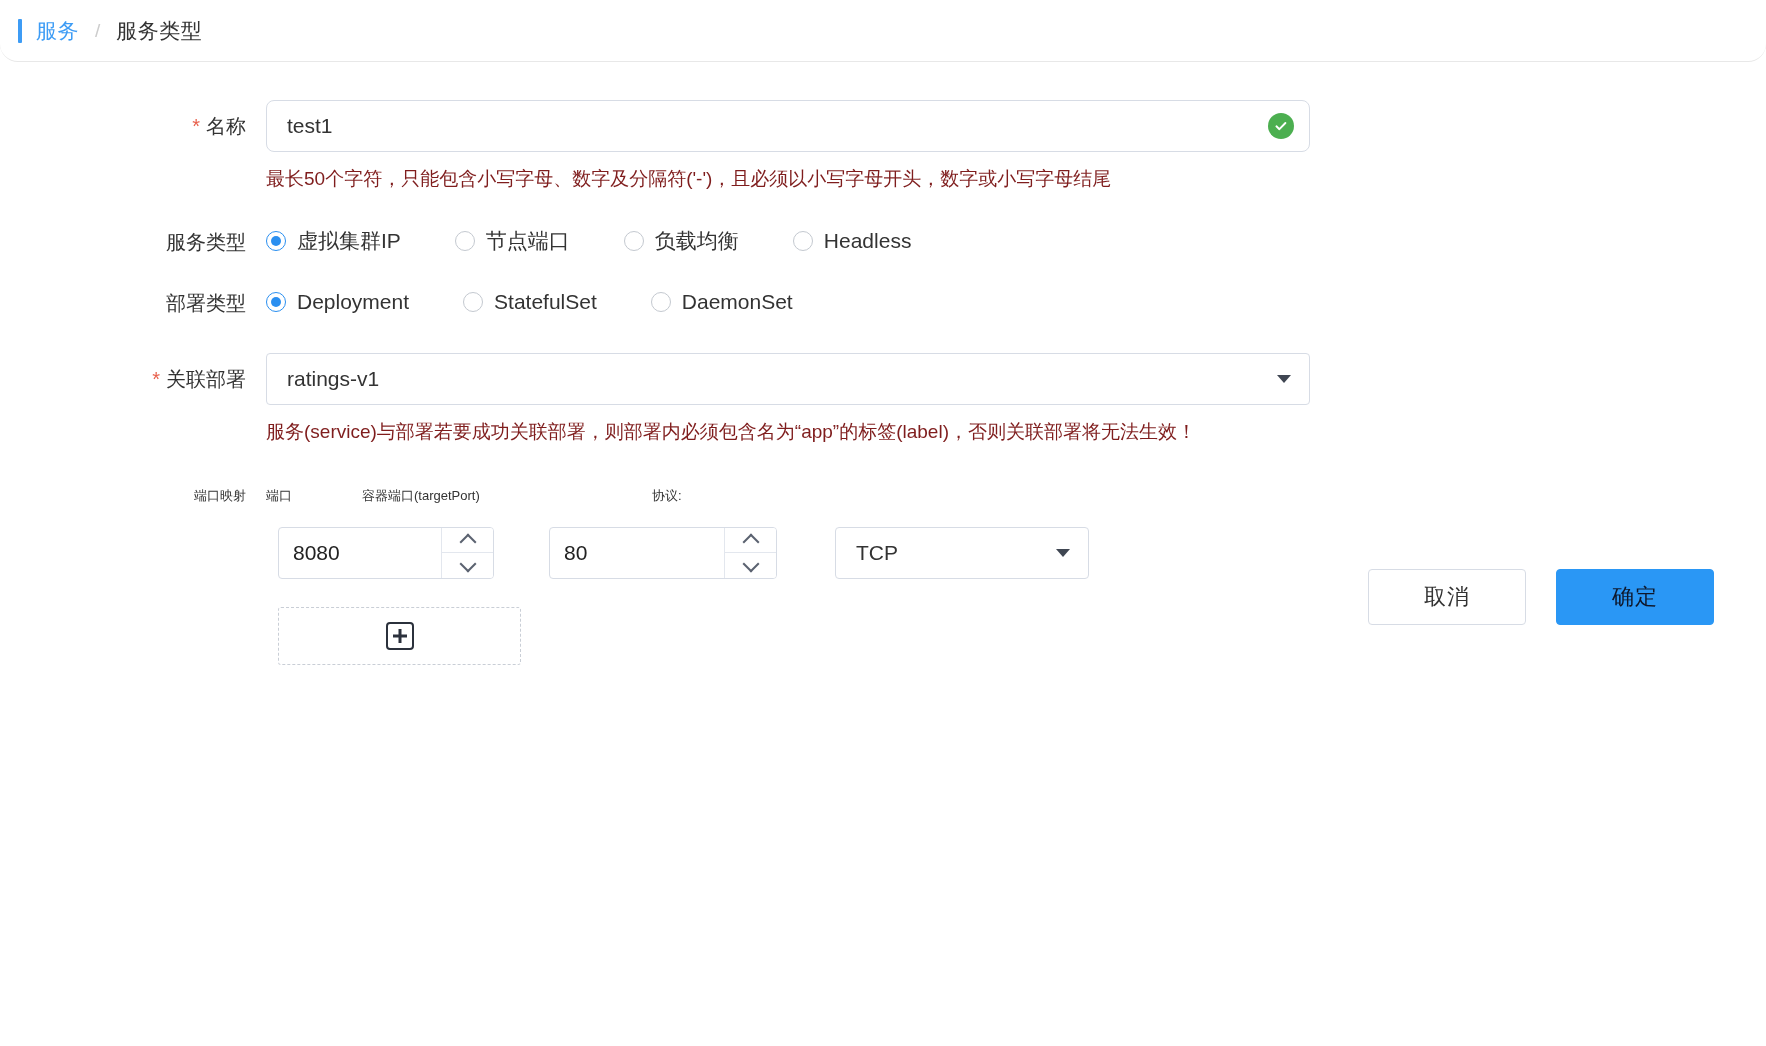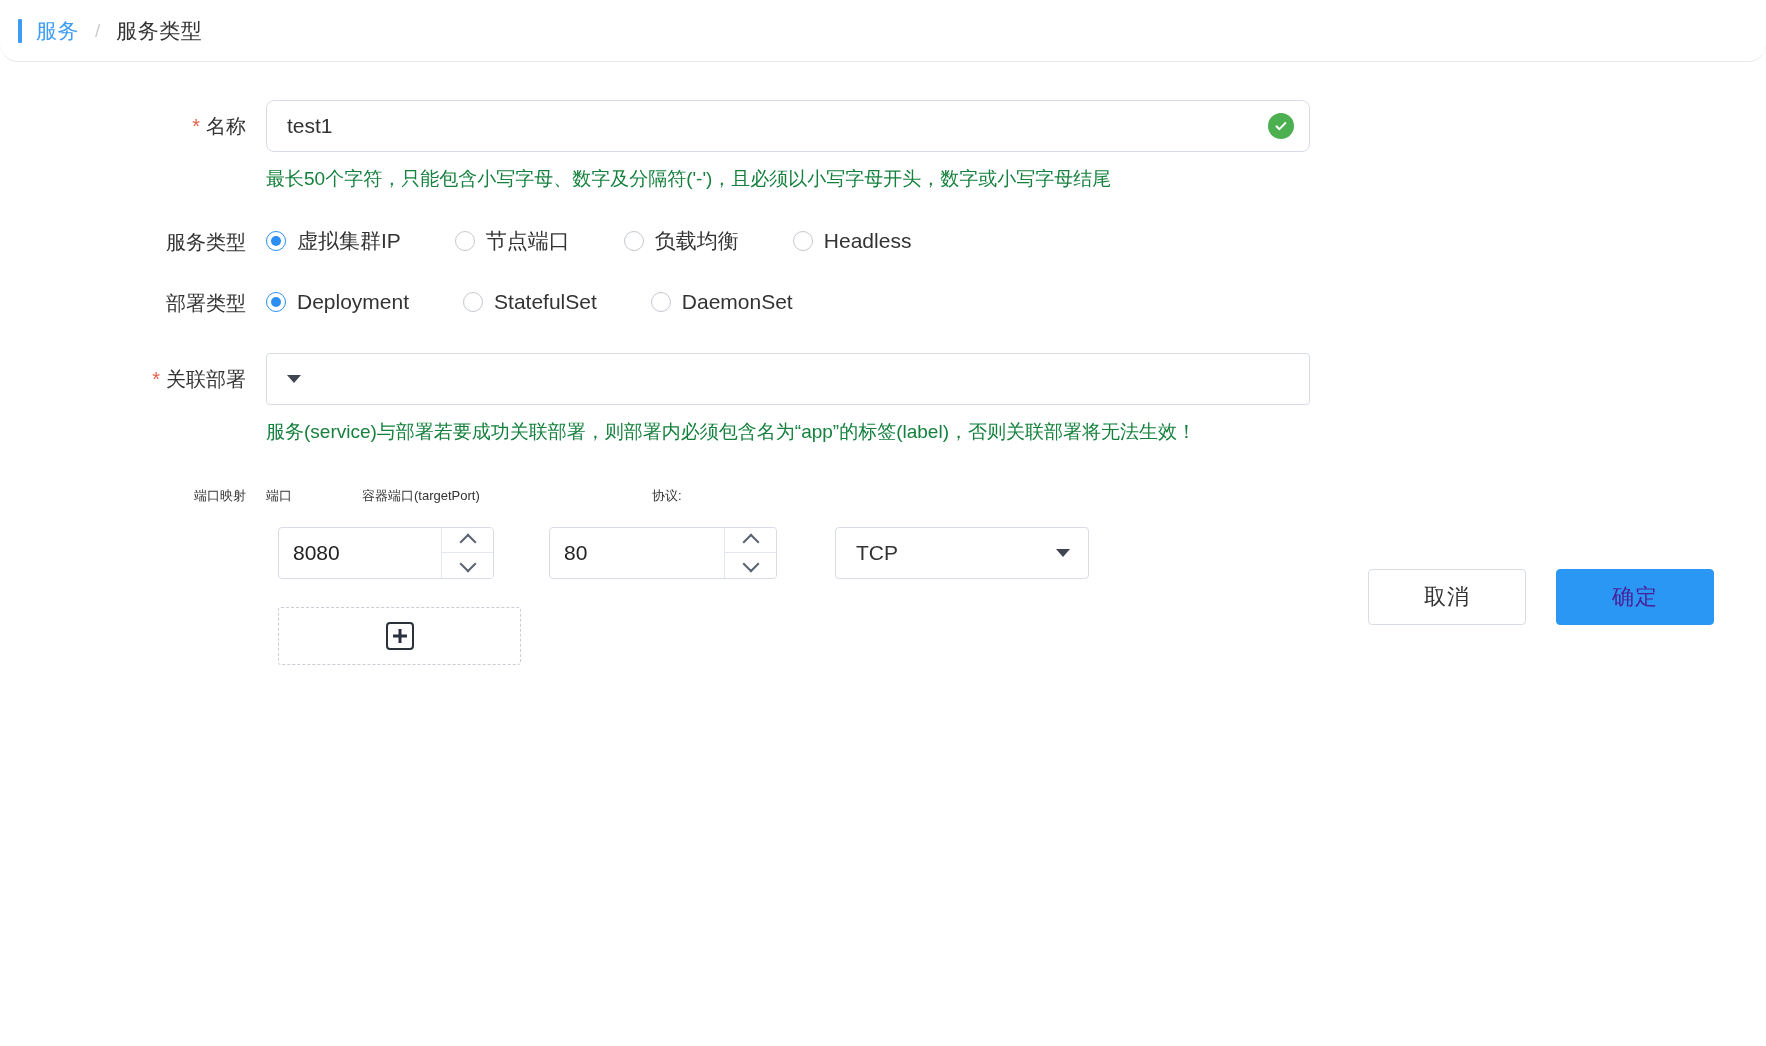--- a/index.html
+++ b/index.html
@@ -100,21 +100,21 @@
     align-items: center;
     justify-content: center;
   }
   .ok-badge svg { display: block; }
 
   .help-text {
     margin-left: 266px;
     width: 1050px;
     font-size: 19px;
     line-height: 1.55;
-    color: #15803d;
+    color: #7f1d1d;
     padding-top: 12px;
     padding-left: 0;
   }
 
   
   .row-radio { margin-top: 34px; align-items: center; }
   .label-radio { padding-top: 2px; }
   .radio-group { display: flex; align-items: center; }
   .radio-item {
     display: flex;
@@ -311,21 +311,21 @@
   }
   .btn-cancel {
     background: #fff;
     border: 1px solid #d7dce5;
     color: #333;
     margin-right: 30px;
   }
   .btn-ok {
     background: #2a97f5;
     border: 1px solid #2a97f5;
-    color: #4c1d95;
+    color: #0f172a;
   }
 </style>
 </head>
 <body>
 
 <div class="breadcrumb-bar">
   <div class="bc-accent"></div>
   <span class="bc-link">服务</span>
   <span class="bc-sep">/</span>
   <span class="bc-current">服务类型</span>
@@ -386,20 +386,21 @@
         <span class="radio-label">DaemonSet</span>
       </div>
     </div>
   </div>
 
   <div class="row row-select">
     <div class="label-col label-select">
       <span class="req-star">*</span><span>关联部署</span>
     </div>
     <div class="select-box">
+      <span class="select-value">ratings-v1</span>
       <span class="caret"></span>
     </div>
   </div>
   <div class="help-text">服务(service)与部署若要成功关联部署，则部署内必须包含名为“app”的标签(label)，否则关联部署将无法生效！</div>
 
   <div class="row-ports">
     <div class="port-head">
       <div class="ph-label">端口映射</div>
       <div class="ph-port">端口</div>
       <div class="ph-target">容器端口(targetPort)</div>

